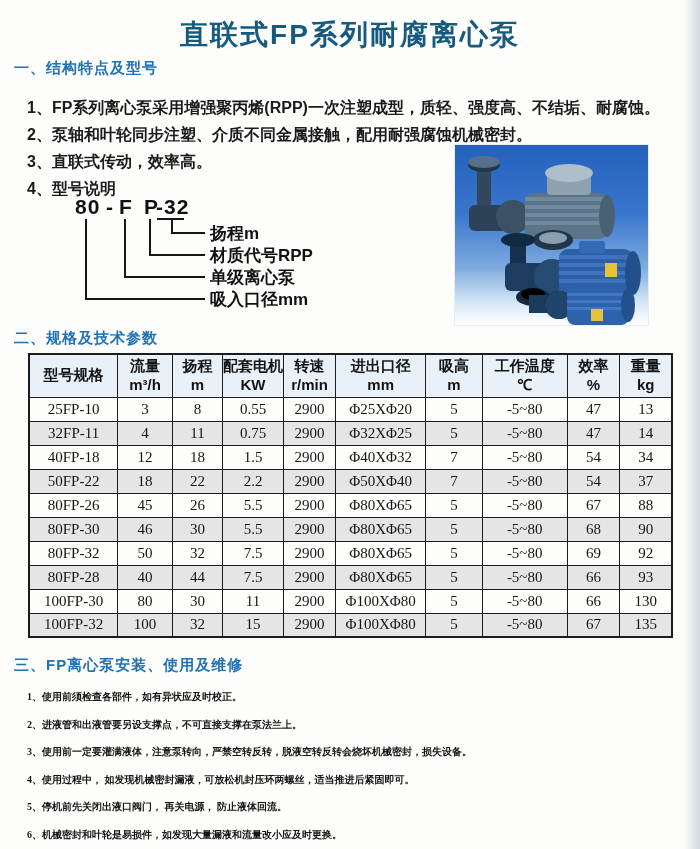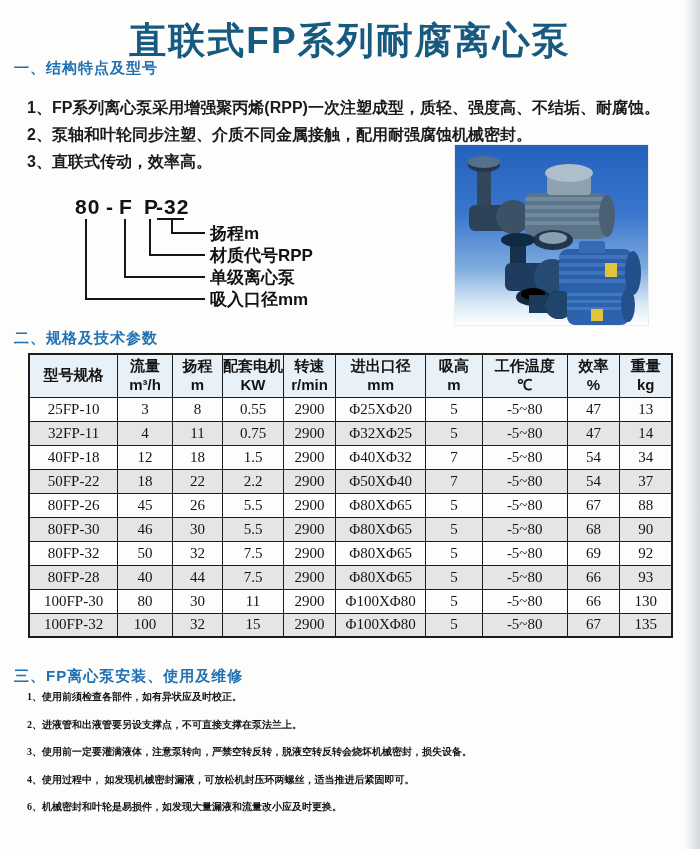--- a/index.html
+++ b/index.html
@@ -9,29 +9,29 @@
     background:#fdfdfc; overflow:hidden;
     font-family:"Liberation Sans", sans-serif; color:#141414;
   }
   .page::after{ 
     content:''; position:absolute; right:0; top:0; width:16px; height:100%;
     background:linear-gradient(90deg, rgba(150,165,185,0) 0%, rgba(140,155,175,0.38) 100%);
     pointer-events:none;
   }
   .title{
     position:absolute; top:16px; left:0; width:100%; text-align:center;
-    font-size:37px; font-weight:bold; letter-spacing:2px; color:#175a80;
+    font-size:28px; font-weight:bold; letter-spacing:2px; color:#175a80;
   }
   .sec-heading{
     position:absolute; left:14px; font-size:15px; font-weight:bold;
     color:#2171b5; letter-spacing:1px; white-space:nowrap;
   }
   #sec1-heading{ top:59px; }
   #sec2-heading{ top:329px; }
-  #sec3-heading{ top:656px;margin-top:11px; }
+  #sec3-heading{ top:656px; }
   .feat-list{ position:absolute; left:27px; top:94px; width:660px; }
   .feat-item{
     height:27px; line-height:27px; font-size:16px; font-weight:600;
     white-space:nowrap; color:#1a1a1a;
   }
   .diagram{ position:absolute; left:62px; top:192px; width:345px; height:118px; }
   .diagram text{ fill:#111; }
   .diagram .code{ font:bold 21px "Liberation Sans", sans-serif; letter-spacing:1px; }
   .diagram .lbl{ font:bold 17px "Liberation Sans", sans-serif; }
   .diagram polyline, .diagram line{ stroke:#161616; stroke-width:2; fill:none; }
@@ -70,20 +70,21 @@
 <div class="page">
 
   <div class="title">直联式FP系列耐腐离心泵</div>
 
   <div class="sec-heading" id="sec1-heading">一、结构特点及型号</div>
 
   <div class="feat-list">
     <div class="feat-item">1、FP系列离心泵采用增强聚丙烯(RPP)一次注塑成型，质轻、强度高、不结垢、耐腐蚀。</div>
     <div class="feat-item">2、泵轴和叶轮同步注塑、介质不同金属接触，配用耐强腐蚀机械密封。</div>
     <div class="feat-item">3、直联式传动，效率高。</div>
+    <div class="feat-item">4、型号说明</div>
   </div>
 
   <svg class="diagram" viewBox="0 0 345 118">
     <text class="code" x="13" y="22">80</text>
     <text class="code" x="44" y="22">-</text>
     <text class="code" x="57" y="22">F</text>
     <text class="code" x="82" y="22">P</text>
     <text class="code" x="94" y="22">-32</text>
 
     <polyline points="95,27 122,27 110,27 110,41 143,41"></polyline>
@@ -332,16 +333,17 @@
       </tbody>
   </table>
 
   <div class="sec-heading" id="sec3-heading">三、FP离心泵安装、使用及维修</div>
 
   <div class="maint-list">
     <div class="maint-item">1、使用前须检查各部件，如有异状应及时校正。</div>
     <div class="maint-item">2、进液管和出液管要另设支撑点，不可直接支撑在泵法兰上。</div>
     <div class="maint-item">3、使用前一定要灌满液体，注意泵转向，严禁空转反转，脱液空转反转会烧坏机械密封，损失设备。</div>
     <div class="maint-item">4、使用过程中， 如发现机械密封漏液，可放松机封压环两螺丝，适当推进后紧固即可。</div>
+    <div class="maint-item">5、停机前先关闭出液口阀门， 再关电源， 防止液体回流。</div>
     <div class="maint-item">6、机械密封和叶轮是易损件，如发现大量漏液和流量改小应及时更换。</div>
   </div>
 
 </div>
 
 </body></html>

